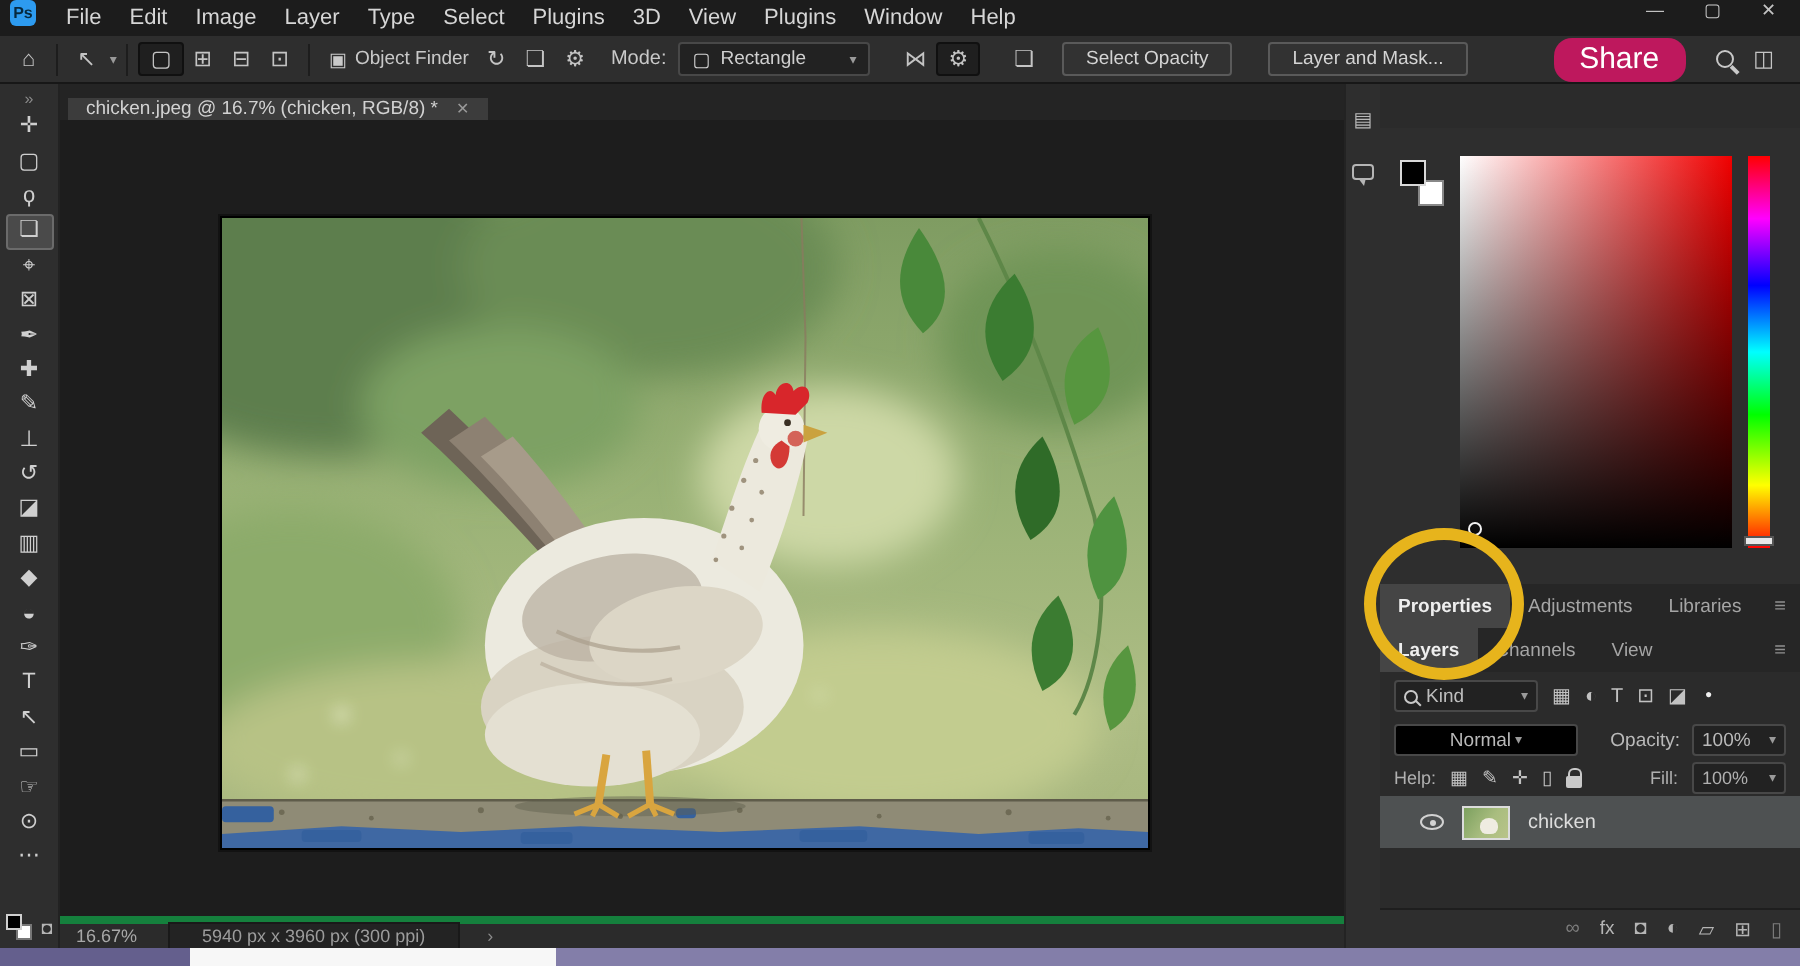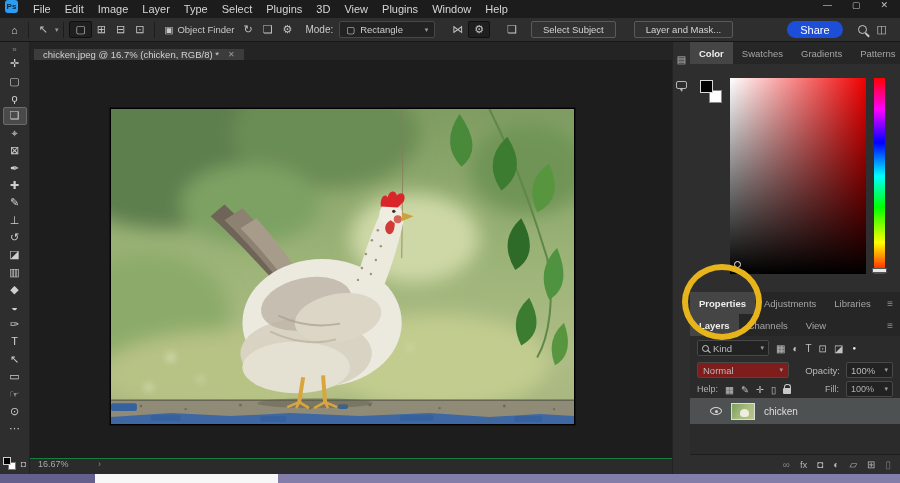--- a/index.html
+++ b/index.html
@@ -23,21 +23,21 @@
                 font-size:10px; color:#c9c9c9; z-index:5; }
   .opt-icon { color:#c4c4c4; font-size:11px; padding:1px 5px; display:flex; align-items:center; }
   .opt-icon.pressed { background:#1f1f1f; border:1px solid #101010; border-radius:2px; }
   .opt-sep { width:1px; height:16px; background:#1d1d1d; margin:0 5px; }
   .caret { font-size:7px; color:#9a9a9a; margin-left:2px; }
   .opt-check { display:flex; align-items:center; gap:4px; padding:0 4px; font-size:9.5px; }
   .dropdown { background:#222; border:1px solid #484848; border-radius:2px; height:17px;
               display:flex; align-items:center; padding:0 6px; gap:5px; font-size:9.5px; color:#cfcfcf; }
   .opt-btn { background:#323232; border:1px solid #5a5a5a; border-radius:2px; padding:2px 11px;
              font-size:9.5px; color:#d4d4d4; margin:0 9px; white-space:nowrap; }
-  .share-btn { background:#1d4ed8; color:#fff; border-radius:9px; padding:2.5px 13px; font-size:11px;text-align:center; }
+  .share-btn { background:#be185d; color:#fff; border-radius:9px; padding:2.5px 13px; font-size:15px;text-align:center; }
   .mag { position:relative; width:9px; height:9px; border:1.5px solid #c9c9c9; border-radius:50%; }
   .mag::after { content:""; position:absolute; width:5px; height:1.5px; background:#c9c9c9;
                 transform:rotate(45deg); right:-4px; bottom:-2px; }
 
   
   .toolcol { position:absolute; left:0; top:42px; width:30px; height:432px; background:#2e2e2e;
              border-right:1px solid #222; display:flex; flex-direction:column; align-items:center;
              padding-top:3px; z-index:4; }
   .tool-overflow { font-size:8px; color:#8a8a8a; height:10px; line-height:10px; }
   .tool { width:24px; height:17.4px; display:flex; align-items:center; justify-content:center;
@@ -57,21 +57,21 @@
   .tab-close { color:#9a9a9a; font-size:8px; }
 
   
   .canvas { position:absolute; left:30px; top:60px; width:642px; height:398px; background:#1d1d1d; z-index:1; }
   .photo { position:absolute; left:80px; top:48px; width:465px; height:317px;
            border:1px solid #000; box-shadow:0 0 0 1px #121212; }
   .photo svg { display:block; width:100%; height:100%; }
 
   
   .statusbar { position:absolute; left:30px; top:458px; width:642px; height:16px; background:#2b2b2b;
-               border-top:1px solid #15803d; display:flex; align-items:flex-start; font-size:9px; color:#a8a8a8; z-index:4; }
+               border-top:4px solid #15803d; display:flex; align-items:center; font-size:9px; color:#a8a8a8; z-index:4; }
   .zoom-val { margin-left:8px; width:46px; }
   .doc-info { background:#232323; border:1px solid #191919; padding:1px 16px; color:#9c9c9c; }
   .status-chevron { margin-left:14px; color:#8a8a8a; }
 
   
   .dock { position:absolute; left:672px; top:42px; width:18px; height:432px; background:#2e2e2e;
           border-left:1px solid #232323; display:flex; flex-direction:column; align-items:center;
           padding-top:12px; gap:16px; z-index:3; }
   .dock-icon { color:#b9b9b9; font-size:10px; }
   .bubble { width:11px; height:8px; border:1px solid #b5b5b5; border-radius:2px; position:relative; }
@@ -106,22 +106,22 @@
 
   .filter-row { top:294px; height:24px; background:#2b2b2b; font-size:9.5px; color:#bdbdbd; gap:7px; padding:0 7px; }
   .kind-box { background:#222; border:1px solid #484848; border-radius:2px; height:16px; width:72px;
               display:flex; align-items:center; gap:4px; padding:0 4px; }
   .mag.small { width:7px; height:7px; border-width:1px; }
   .mag.small::after { width:4px; height:1px; right:-3px; bottom:-1px; }
   .f-icon { font-size:10px; color:#c2c2c2; }
   .f-dot { font-size:6px; color:#f0f0f0; margin-left:2px; }
 
   .blend-row { top:318px; height:20px; font-size:9.5px; color:#b9b9b9; gap:6px; padding:0 7px; }
-  .blend-box { background:#7f1d1d; border:1px solid #484848; border-radius:2px; height:16px; width:92px;
-               display:flex; align-items:center; justify-content:space-between; padding:0 5px; }
+  .blend-box { background:#000000; border:1px solid #484848; border-radius:2px; height:16px; width:92px;
+               display:flex; align-items:center; justify-content:center; padding:0 5px; }
   .val-box { background:#222; border:1px solid #484848; border-radius:2px; height:16px; width:47px;
              display:flex; align-items:center; justify-content:space-between; padding:0 4px; }
 
   .lock-row { top:338px; height:18px; font-size:9px; color:#b0b0b0; gap:7px; padding:0 7px; }
   .l-icon { font-size:9.5px; color:#c2c2c2; }
   .lockicon { width:8px; height:6px; background:#c9c9c9; border-radius:1px; position:relative; margin-top:3px; }
   .lockicon::before { content:""; position:absolute; top:-4px; left:1px; width:5px; height:4px;
                       border:1px solid #c9c9c9; border-bottom:none; border-radius:3px 3px 0 0; }
 
   .layer-row { top:356px; height:26px; background:#4e5152; font-size:10px; color:#dddddd; gap:9px; padding:0 20px; }
@@ -192,21 +192,21 @@
     <span class="opt-icon">⚙</span>
     <span style="margin-left:8px">Mode:</span>
     <span class="dropdown" style="width:96px;margin-left:6px">
       <span>▢</span>
       <span>Rectangle</span>
       <span class="caret" style="margin-left:auto">▾</span>
     </span>
     <span class="opt-icon" style="margin-left:12px">⋈</span>
     <span class="opt-icon pressed">⚙</span>
     <span class="opt-icon" style="margin-left:12px">❏</span>
-    <span class="opt-btn">Select Subject</span>
+    <span class="opt-btn">Select Opacity</span>
     <span class="opt-btn">Layer and Mask...</span>
     <span class="share-btn" style="margin-left:auto">Share</span>
     <span class="opt-icon" style="margin-left:10px">
         <span class="mag"></span>
       </span>
     <span class="opt-icon" style="margin-right:8px">◫</span>
   </div>
 
   <div class="toolcol">
     <span class="tool-overflow">»</span>
@@ -359,37 +359,31 @@
           <line x1="213" y1="268" x2="215" y2="295" stroke="#d9a53f" stroke-width="4"></line>
           <path d="M189,295 L177,300 M189,295 L199,301 M189,295 L186,301" stroke="#d9a53f" stroke-width="2.6" fill="none"></path>
           <path d="M215,295 L204,301 M215,295 L227,300 M215,295 L218,301" stroke="#d9a53f" stroke-width="2.6" fill="none"></path>
         </g>
       </svg>
     </div>
   </div>
 
   <div class="statusbar">
     <span class="zoom-val">16.67%</span>
+    <span class="doc-info">5940 px x 3960 px (300 ppi)</span>
     <span class="status-chevron">›</span>
   </div>
 
   <div class="dock">
     <span class="dock-icon">▤</span>
     <span class="bubble"></span>
   </div>
 
   <div class="rightpanel">
 
-    <div class="prow ptabs" style="top:0">
-      <span class="ptab active">Color</span>
-      <span class="ptab">Swatches</span>
-      <span class="ptab">Gradients</span>
-      <span class="ptab">Patterns</span>
-
-    </div>
 
     <div class="prow picker">
       <span class="swatch-pair">
         <span class="back"></span>
           <span class="front"></span>
       </span>
       <div class="satsq">
         <span class="sat-handle"></span>
       </div>
       <div class="huebar">

